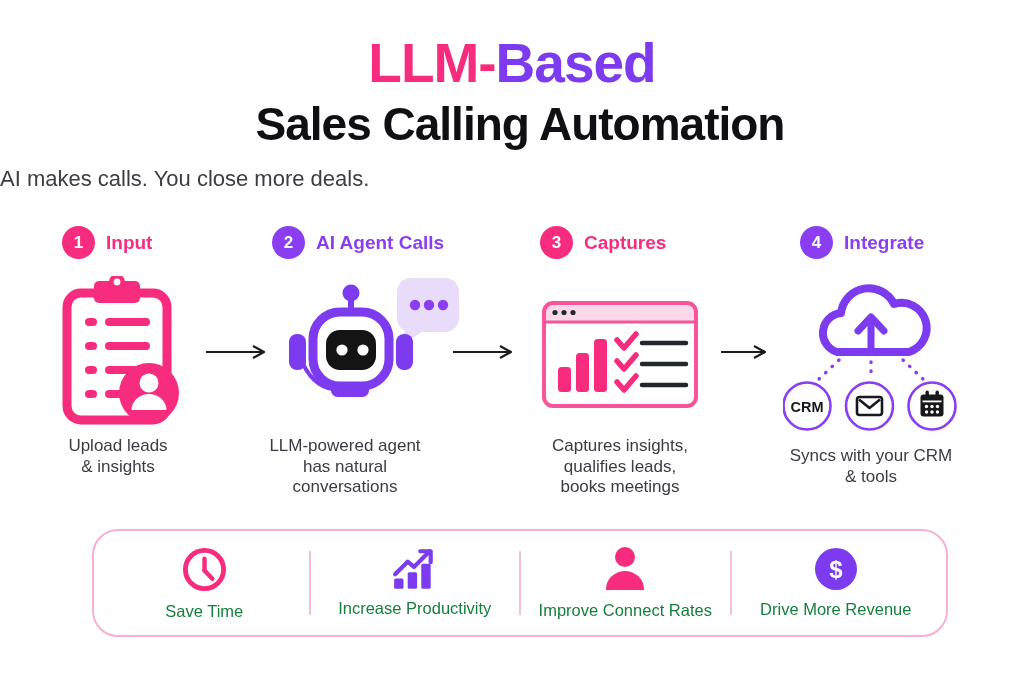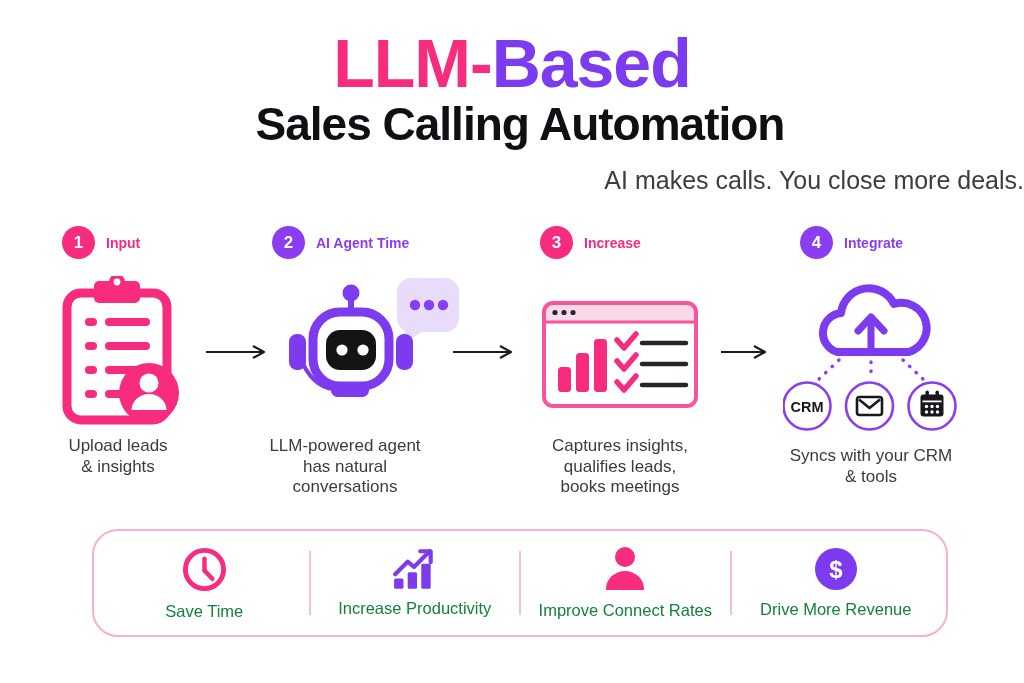--- a/index.html
+++ b/index.html
@@ -4,41 +4,41 @@
 <style>
   * { margin:0; padding:0; box-sizing:border-box; }
   html,body { background:#ffffff; }
   .canvas {
     position:relative; width:1024px; height:683px; background:#ffffff;
     font-family:"Liberation Sans","DejaVu Sans",sans-serif; overflow:hidden;
   }
   
   .title1 {
     position:absolute; top:33px; left:0; width:100%; text-align:center;
-    font-size:68px; font-weight:800; letter-spacing:-1px; line-height:60px;
+    font-size:55px; font-weight:800; letter-spacing:-1px; line-height:60px;
   }
   .t-pink  { color:#F72C7E; }
   .t-purple{ color:#7D3BF0; }
   .title2 {
     position:absolute; top:97px; left:8px; width:100%; text-align:center;
     font-size:46px; font-weight:700; letter-spacing:-1px; color:#101014; line-height:54px;
   }
   .subtitle {
-    position:absolute; top:166px; left:0; width:100%; text-align:right;
-    font-size:25px; font-weight:400; color:#3c3c42;
+    position:absolute; top:166px; left:0; width:100%; text-align:left;
+    font-size:22px; font-weight:400; color:#3c3c42;
   }
   
   .step-header { position:absolute; display:flex; align-items:center; gap:11px; }
   .badge {
     width:33px; height:33px; border-radius:50%; display:flex; align-items:center;
     justify-content:center; color:#fff; font-size:17px; font-weight:700;
   }
   .badge.pink   { background:#F72C7E; }
   .badge.purple { background:#8B3DF2; }
-  .step-label { font-size:14px; font-weight:700; }
+  .step-label { font-size:19px; font-weight:700; }
   .step-label.pink   { color:#F72C7E; }
   .step-label.purple { color:#8B3DF2; }
   
   .abs { position:absolute; }
   
   .caption {
     position:absolute; text-align:center; white-space:pre-line;
     font-size:17px; line-height:20.5px; color:#3b3b43;
   }
   
@@ -64,25 +64,25 @@
   </div>
   <div class="title2">Sales Calling Automation</div>
   <div class="subtitle">AI makes calls. You close more deals.</div>
 
   <div class="step-header" style="left:62px; top:226px;">
     <div class="badge pink">1</div>
     <div class="step-label pink">Input</div>
   </div>
   <div class="step-header" style="left:272px; top:226px;">
     <div class="badge purple">2</div>
-    <div class="step-label purple">AI Agent Time</div>
+    <div class="step-label purple">AI Agent Calls</div>
   </div>
   <div class="step-header" style="left:540px; top:226px;">
     <div class="badge pink">3</div>
-    <div class="step-label pink">Increase</div>
+    <div class="step-label pink">Captures</div>
   </div>
   <div class="step-header" style="left:800px; top:226px;">
     <div class="badge purple">4</div>
     <div class="step-label purple">Integrate</div>
   </div>
 
   <svg class="abs" style="left:60px; top:276px;" width="120" height="152" viewBox="0 0 120 152">
     <rect x="7" y="17" width="100" height="127" rx="14" fill="none" stroke="#F72C7E" stroke-width="9"></rect>
     <rect x="34" y="5" width="46" height="22" rx="5" fill="#F72C7E"></rect>
     <circle cx="57" cy="6" r="8" fill="#F72C7E"></circle>

